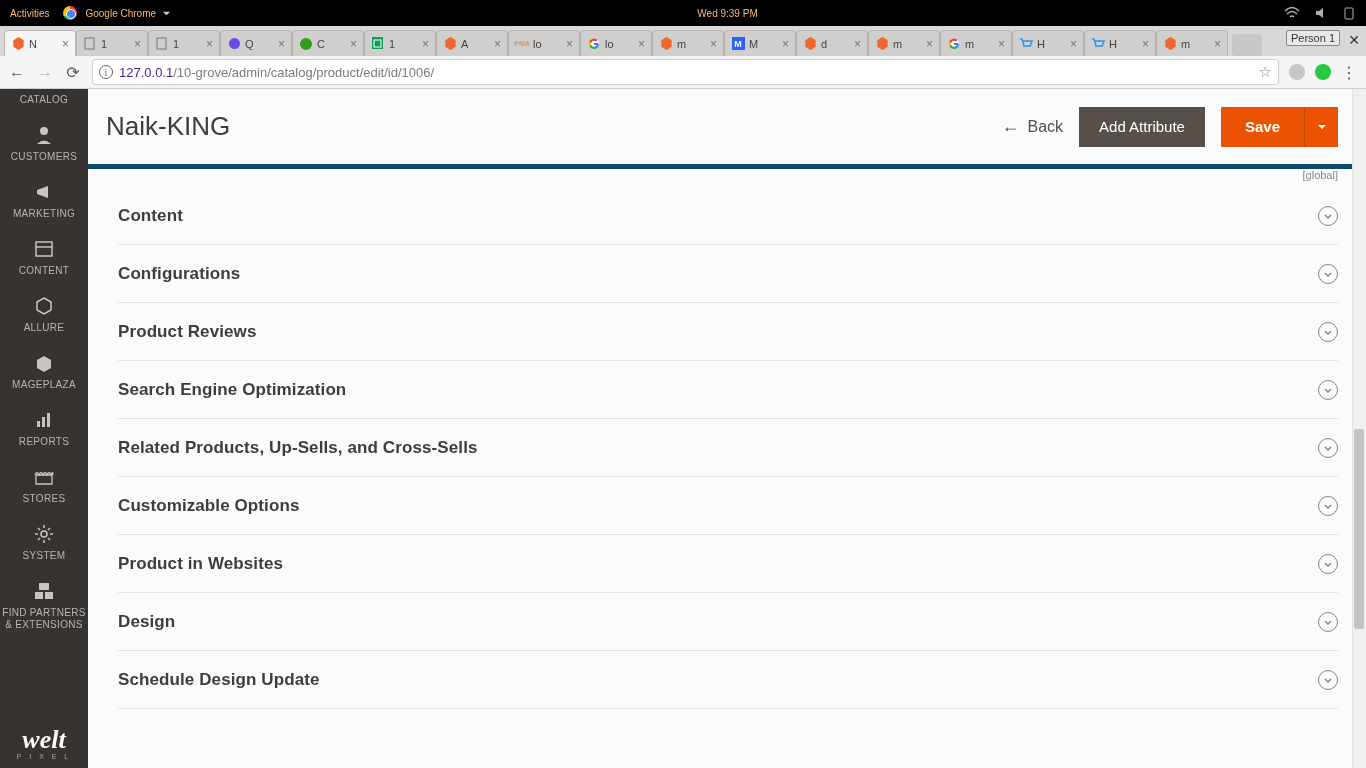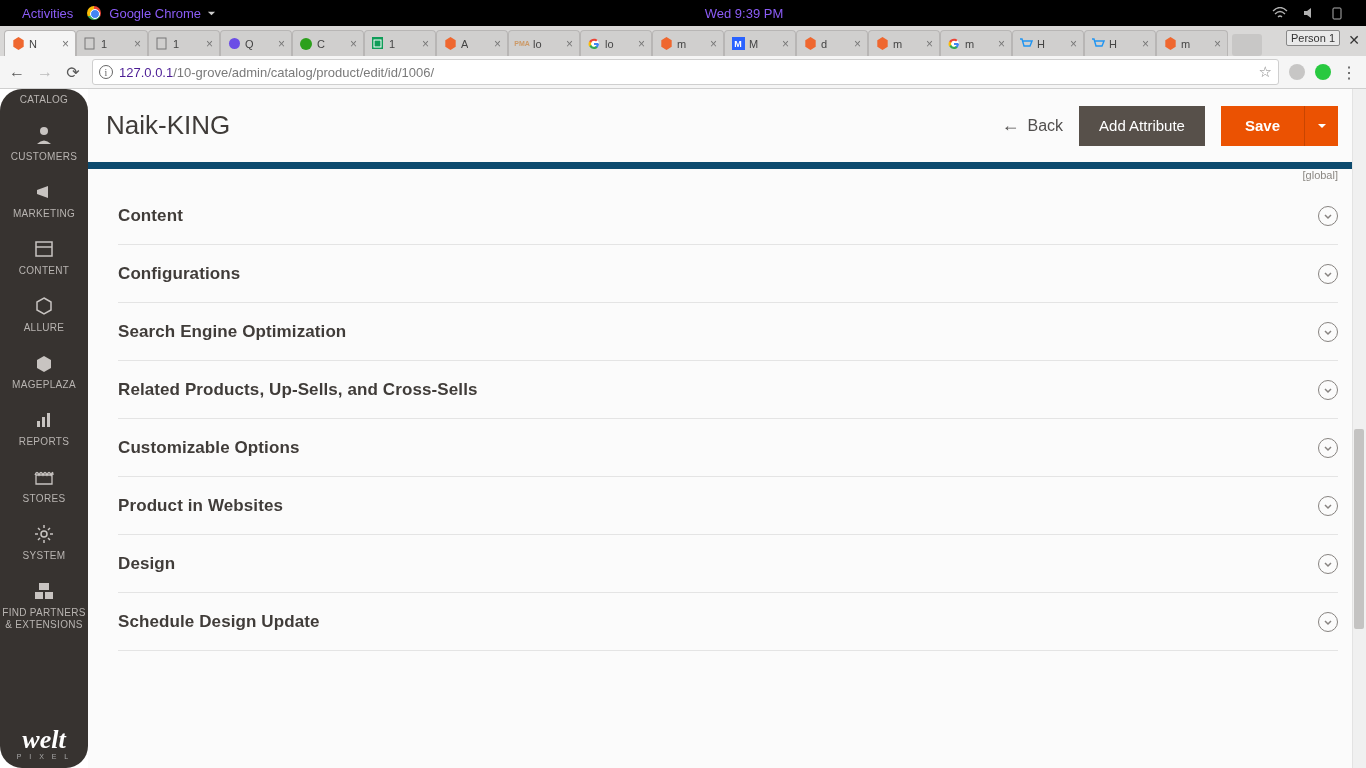--- a/index.html
+++ b/index.html
@@ -2,21 +2,21 @@
 <html><head>
 <meta charset="utf-8">
 <style>
   * { box-sizing: border-box; margin: 0; padding: 0; }
   body {
     font-family: -apple-system, BlinkMacSystemFont, "Segoe UI", Helvetica, Arial, sans-serif;
     width: 1366px; height: 768px; overflow: hidden;
     background: #fff;
   }
   
-  .os-bar { background:#000; color:#8b5cf6; height:26px; display:flex; align-items:center; font-size:13px; padding:0 22px; justify-content:space-between; }
+  .os-bar { background:#000; color:#fdba74; height:26px; display:flex; align-items:center; font-size:10px; padding:0 10px; justify-content:space-between; }
   .os-left, .os-right, .os-center { display:flex; align-items:center; gap:14px; }
   .os-left .chrome-ico { width:14px; height:14px; display:inline-block; border-radius:50%; background: conic-gradient(#ea4335 0 120deg,#34a853 120deg 240deg,#fbbc05 240deg 360deg); position:relative; margin-right:4px;}
   .os-left .chrome-ico::after{content:"";position:absolute;top:3px;left:3px;width:8px;height:8px;border-radius:50%;background:#4285f4;border:1px solid #fff;}
   .os-app { display:flex; align-items:center; gap:4px;}
   .os-app svg{margin-left:2px;}
   .os-right .sys-ico { opacity:.8; }
   
   .tab-strip { background:#d9d8d7; height:30px; display:flex; align-items:flex-end; padding-left:4px; position:relative;}
   .tab { height:26px; width:72px; background:#d0cfce; display:flex; align-items:center; font-size:11px; color:#444; padding:0 6px; border-top-left-radius:4px; border-top-right-radius:4px; margin-right:0px; gap:4px; overflow:hidden; white-space:nowrap; border:1px solid #b8b6b5; border-bottom:none; }
   .tab.active { background:#f5f5f5; }
@@ -33,32 +33,32 @@
   .url-info { width:14px;height:14px;border:1.5px solid #666;border-radius:50%;display:flex;align-items:center;justify-content:center;font-size:10px;color:#666;font-family:serif;}
   .url-host{color:#4c1d95;}
   .url-path{color:#7a7a7a;}
   .star{margin-left:auto;color:#888;font-size:15px;}
   .ext-ic{width:16px;height:16px;border-radius:50%;}
   .ext-ic.grey{background:#c7c6c5;}
   .ext-ic.green{background:#28c940;}
   .menu-dots{color:#555;font-size:16px;letter-spacing:1px;}
   
   .app { display:flex; height:calc(768px - 26px - 30px - 33px); }
-  .sidebar { width:88px; background:#373330; color:#b8b4b1; display:flex; flex-direction:column; align-items:center; padding-top:0; font-size:10px; overflow:hidden;border-radius:22px;}
+  .sidebar { width:88px; background:#373330; color:#b8b4b1; display:flex; flex-direction:column; align-items:center; padding-top:0; font-size:10px; overflow:hidden;}
   .sidebar .item { width:100%; text-align:center; padding:8px 2px 10px; line-height:1.2;}
   .sidebar .item .ic { height:22px; display:flex; align-items:center; justify-content:center; margin-bottom:5px; color:#c8c4c1;}
   .sidebar .item small{font-size:10px;letter-spacing:.3px;}
   .sidebar .logo { margin-top:auto; padding:10px 0 8px; }
   .sidebar .logo span{font-family:Georgia,serif;font-size:26px;font-weight:bold;color:#fff;font-style:italic;}
   .sidebar .logo div{font-size:7px;letter-spacing:3px;color:#aaa;margin-top:-2px;}
   .main { flex:1; background:#fbfbfb; overflow:hidden; position:relative;}
   .scrollbar-fake { position:absolute; right:0; top:0; width:14px; height:100%; background:#f0f0f0; border-left:1px solid #e3e3e3;}
   .scrollbar-thumb{ position:absolute; right:2px; width:10px; background:#c4c3c2; border-radius:2px;}
   
-  .page-head { height:80px; display:flex; align-items:center; padding:0 28px 0 18px; border-bottom:7px solid #0c4a6e; background:#fbfbfb;}
+  .page-head { height:80px; display:flex; align-items:center; padding:0 28px 0 18px; border-bottom:5px solid #0c4a6e; background:#fbfbfb;}
   .page-title { font-size:26px; color:#3f3b38; font-weight:400;}
   .head-actions { margin-left:auto; display:flex; align-items:center; gap:16px;}
   .back { display:flex; align-items:center; gap:8px; color:#514f4e; font-size:16px;}
   .back .arr{font-size:18px;}
   .btn { height:40px; display:flex; align-items:center; justify-content:center; font-size:15px; padding:0 20px; }
   .btn.attr { background:#57504a; color:#fff;}
   .btn.save { background:#eb5202; color:#fff; font-weight:600; padding:0 24px;}
   .btn.save-toggle { background:#eb5202; color:#fff; width:34px; padding:0; border-left:1px solid rgba(0,0,0,.15);}
   .save-group{display:flex;}
   
@@ -372,20 +372,28 @@
           </div>
           <div class="section-row">
             <div class="title">Configurations</div>
             <div class="chev">
               <svg width="10" height="10" viewBox="0 0 10 10">
                 <path d="M2 4 L5 7 L8 4" stroke="#878380" fill="none" stroke-width="1.5"></path>
               </svg>
             </div>
           </div>
           <div class="section-row">
+            <div class="title">Product Reviews</div>
+            <div class="chev">
+              <svg width="10" height="10" viewBox="0 0 10 10">
+                <path d="M2 4 L5 7 L8 4" stroke="#878380" fill="none" stroke-width="1.5"></path>
+              </svg>
+            </div>
+          </div>
+          <div class="section-row">
             <div class="title">Search Engine Optimization</div>
             <div class="chev">
               <svg width="10" height="10" viewBox="0 0 10 10">
                 <path d="M2 4 L5 7 L8 4" stroke="#878380" fill="none" stroke-width="1.5"></path>
               </svg>
             </div>
           </div>
           <div class="section-row">
             <div class="title">Related Products, Up-Sells, and Cross-Sells</div>
             <div class="chev">

